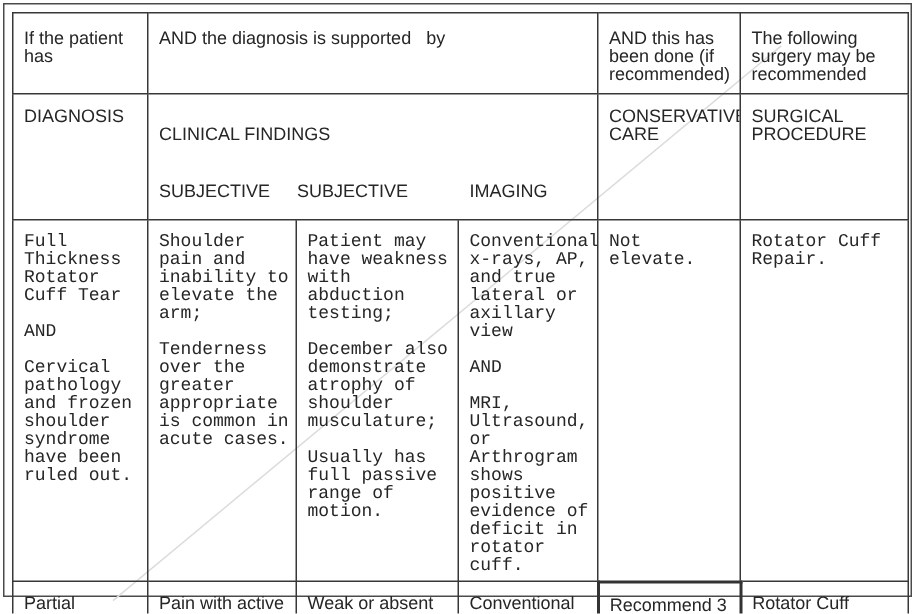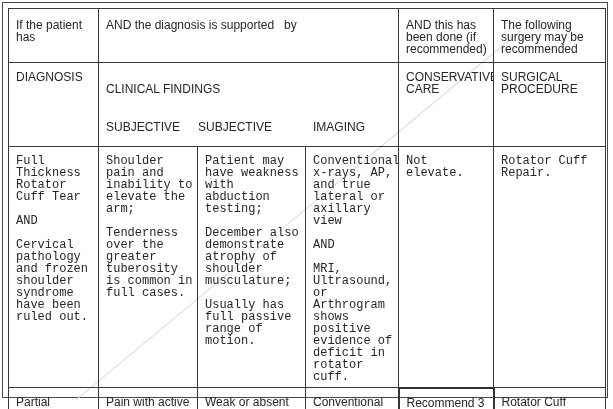--- a/index.html
+++ b/index.html
@@ -100,21 +100,21 @@
   </tr>
 
   <tr class="r3">
     <td>Full Thickness Rotator Cuff Tear
 
 AND
 
 Cervical pathology and frozen shoulder syndrome have been ruled out.</td>
     <td>Shoulder pain and inability to elevate the arm;
 
-Tenderness over the greater tuberosity is common in full cases.</td>
+Tenderness over the greater appropriate is common in acute cases.</td>
     <td>Patient may have weakness with abduction testing;
 
 December also demonstrate atrophy of shoulder musculature;
 
 Usually has full passive range of motion.</td>
     <td>Conventional x-rays, AP, and true lateral or axillary view
 
 AND
 
 MRI, Ultrasound, or Arthrogram shows positive evidence of deficit in rotator cuff.</td>

